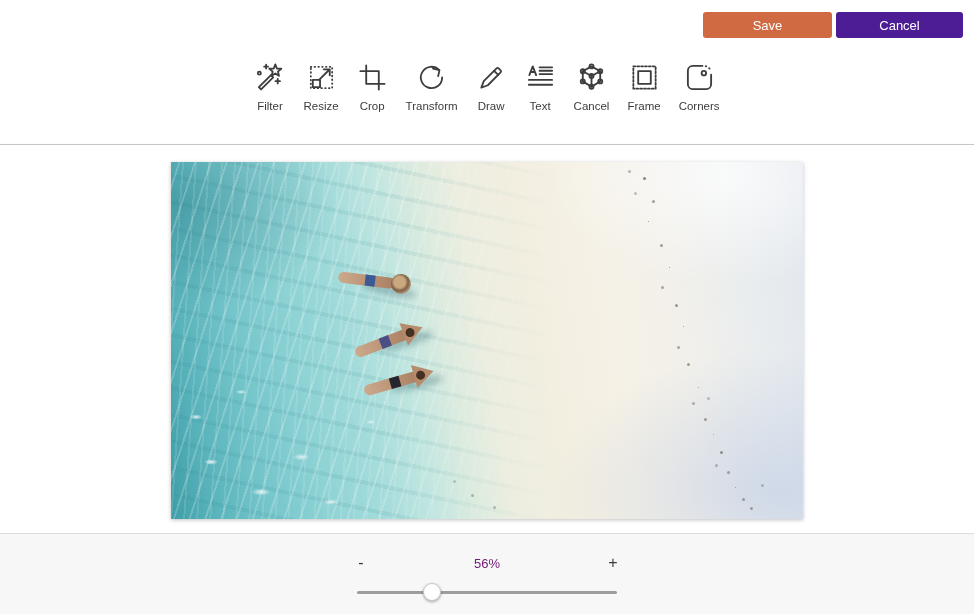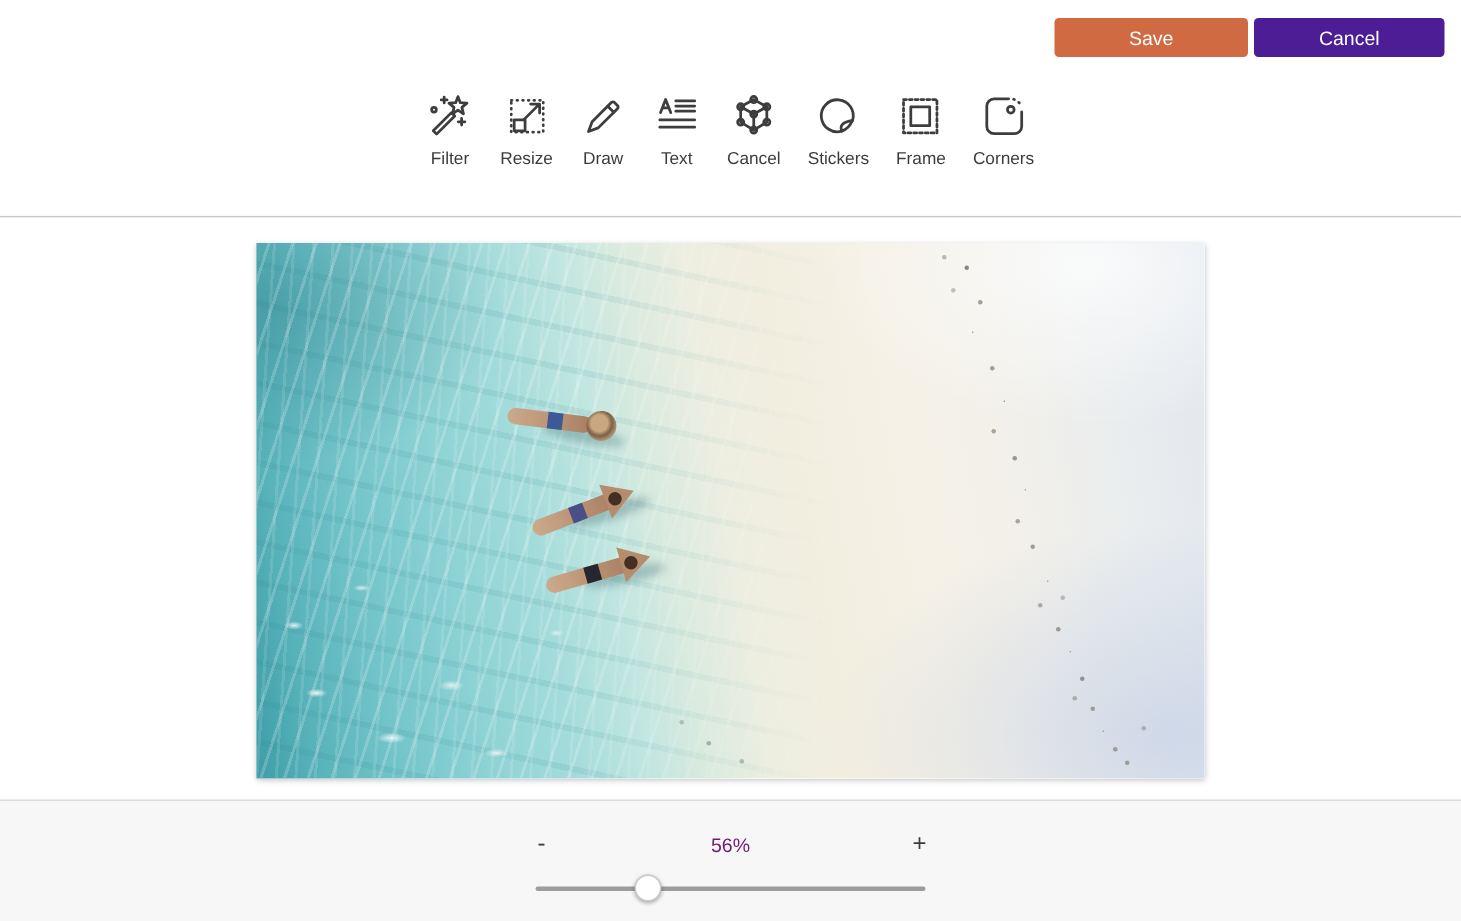--- a/index.html
+++ b/index.html
@@ -132,21 +132,35 @@
 
     <div class="tool">
       <svg viewBox="0 0 32 32">
         <rect x="5" y="5" width="22" height="22" stroke-width="2" stroke-dasharray="0.5 3.4" stroke-linecap="round"></rect>
         <rect x="7" y="18.5" width="7.5" height="7.5" stroke-width="1.7" stroke-dasharray="none"></rect>
         <path d="M13.5 18.5 L24 8 M18.3 7.6 h6.2 v6.2" stroke-width="1.7"></path>
       </svg>
       <span class="tool-label">Resize</span>
     </div>
 
-
+    <div class="tool">
+      <svg viewBox="0 0 32 32">
+        <path d="M9.5 3.5 V22.5 H28.5"></path>
+        <path d="M3.5 9.5 H22.5 V28.5"></path>
+      </svg>
+      <span class="tool-label">Crop</span>
+    </div>
+
+    <div class="tool">
+      <svg viewBox="0 0 32 32">
+        <path d="M23.8 8.2 A11 11 0 1 0 27 16"></path>
+        <path d="M17.6 6.9 L24.2 8.4 L22.9 14.6" stroke-width="1.7"></path>
+      </svg>
+      <span class="tool-label">Transform</span>
+    </div>
 
     <div class="tool">
       <svg viewBox="0 0 32 32">
         <path d="M5.5 26.5 L8 19.8 L21.2 6.6 a1.6 1.6 0 0 1 2.2 0 l2 2 a1.6 1.6 0 0 1 0 2.2 L12.2 24 L5.5 26.5 Z" stroke-width="1.7"></path>
         <path d="M18.7 9.1 L22.9 13.3" stroke-width="1.7"></path>
       </svg>
       <span class="tool-label">Draw</span>
     </div>
 
     <div class="tool">
@@ -166,27 +180,20 @@
         <circle cx="25" cy="9.5" r="2.1" fill="#fff" stroke-width="1.6"></circle>
         <circle cx="7" cy="9.5" r="2.1" fill="#fff" stroke-width="1.6"></circle>
         <circle cx="16" cy="14.5" r="2.1" fill="#fff" stroke-width="1.6"></circle>
         <circle cx="25" cy="20" r="2.1" fill="#fff" stroke-width="1.6"></circle>
         <circle cx="7" cy="20" r="2.1" fill="#fff" stroke-width="1.6"></circle>
         <circle cx="16" cy="25.5" r="2.1" fill="#fff" stroke-width="1.6"></circle>
       </svg>
       <span class="tool-label">Cancel</span>
     </div>
 
-    <div class="tool">
-      <svg viewBox="0 0 32 32">
-        <path d="M26.2 18.8 A11 11 0 1 0 18.8 26.2" stroke-width="1.8"></path>
-        <path d="M26.2 18.8 Q16.2 20.4 18.8 26.2 Q23.6 24.8 26.2 18.8 Z" stroke-width="1.8"></path>
-      </svg>
-      <span class="tool-label">Stickers</span>
-    </div>
 
     <div class="tool">
       <svg viewBox="0 0 32 32">
         <rect x="4.5" y="4.5" width="23" height="23" stroke-width="2.4" stroke-dasharray="2 2"></rect>
         <rect x="9.5" y="9.5" width="13" height="13" stroke-width="1.7"></rect>
       </svg>
       <span class="tool-label">Frame</span>
     </div>
 
     <div class="tool">

